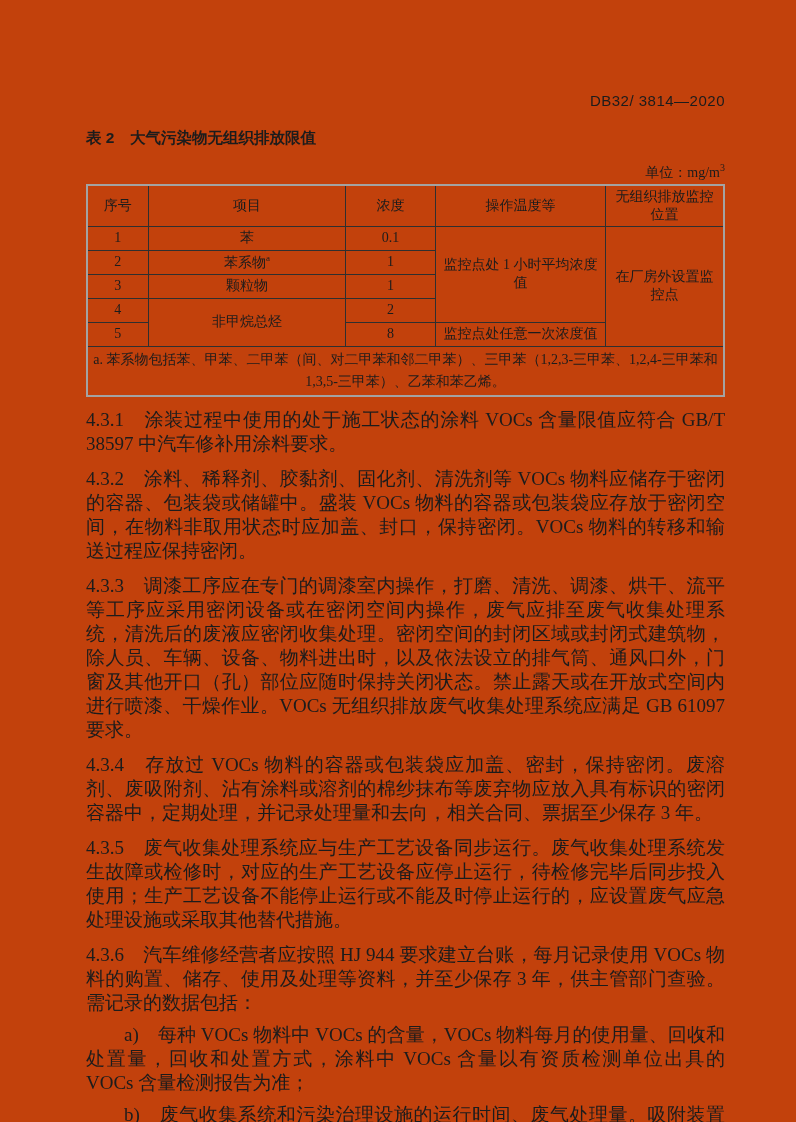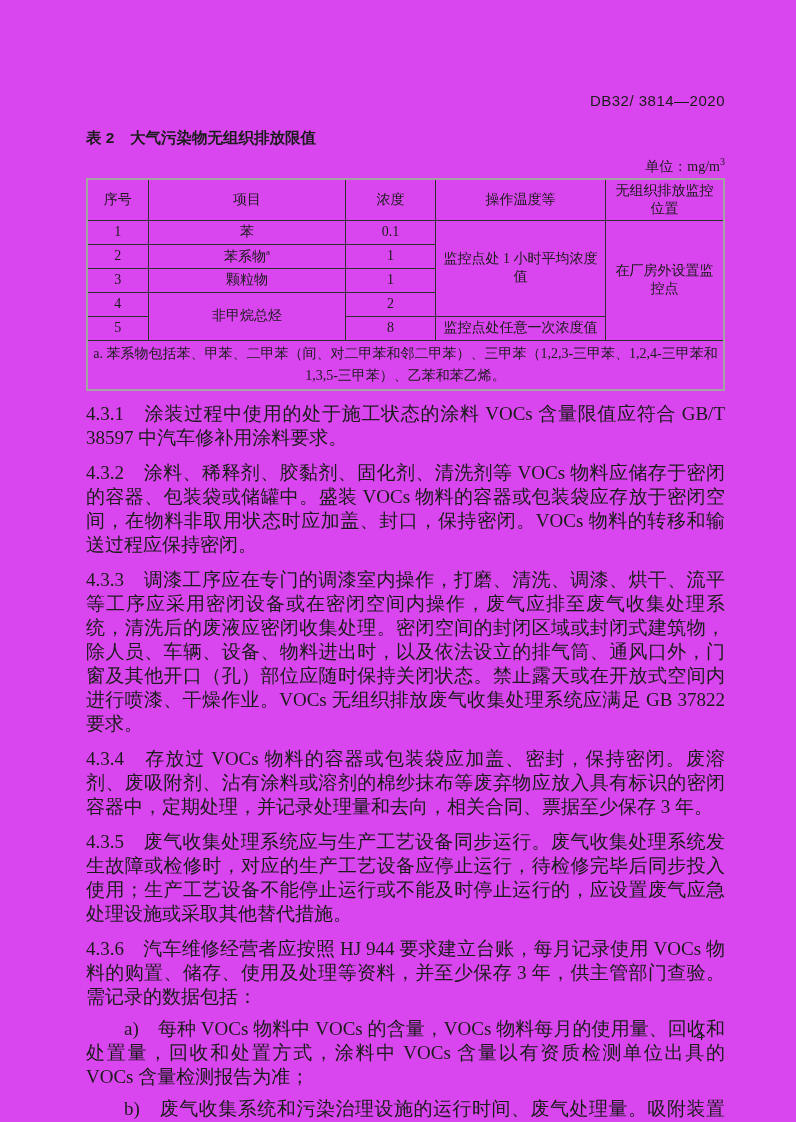--- a/index.html
+++ b/index.html
@@ -2,21 +2,21 @@
 <html><head>
 <meta charset="utf-8">
 <style>
   * { margin: 0; padding: 0; box-sizing: border-box; }
   html, body { background: #9e9e9e; }
   .page {
     position: relative;
     width: 796px;
     height: 1122px;
     margin: 0 auto;
-    background: #d946ef;
+    background: #c2410c;
     font-family: "Liberation Serif", "DejaVu Serif", serif;
     color: #1c1c1c;
     overflow: hidden;
   }
   .content {
     position: absolute;
     left: 86px;
     top: 92px;
     width: 639px;
   }
@@ -28,21 +28,21 @@
     font-family: "Liberation Sans", "DejaVu Sans", sans-serif;
   }
   .table-caption {
     margin-top: 18px;
     text-align: left;
     font-size: 15.5px;
     font-weight: bold;
     font-family: "Liberation Sans", "DejaVu Sans", sans-serif;
   }
   .unit-line {
-    margin-top: 4px;
+    margin-top: 10px;
     text-align: right;
     font-size: 14px;
     line-height: 17px;
   }
   .unit-line sup { font-size: 10px; }
   table.limits {
     margin-top: 3px;
     width: 100%;
     border-collapse: collapse;
     border: 2px solid #a3a3a3;
@@ -144,21 +144,21 @@
         </tr>
         <tr>
           <td colspan="5" class="footnote-cell">a. 苯系物包括苯、甲苯、二甲苯（间、对二甲苯和邻二甲苯）、三甲苯（1,2,3-三甲苯、1,2,4-三甲苯和 1,3,5-三甲苯）、乙苯和苯乙烯。</td>
         </tr>
       </tbody>
     </table>
 
 
     <p class="para">4.3.1　涂装过程中使用的处于施工状态的涂料 VOCs 含量限值应符合 GB/T 38597 中汽车修补用涂料要求。</p>
     <p class="para">4.3.2　涂料、稀释剂、胶黏剂、固化剂、清洗剂等 VOCs 物料应储存于密闭的容器、包装袋或储罐中。盛装 VOCs 物料的容器或包装袋应存放于密闭空间，在物料非取用状态时应加盖、封口，保持密闭。VOCs 物料的转移和输送过程应保持密闭。</p>
-    <p class="para">4.3.3　调漆工序应在专门的调漆室内操作，打磨、清洗、调漆、烘干、流平等工序应采用密闭设备或在密闭空间内操作，废气应排至废气收集处理系统，清洗后的废液应密闭收集处理。密闭空间的封闭区域或封闭式建筑物，除人员、车辆、设备、物料进出时，以及依法设立的排气筒、通风口外，门窗及其他开口（孔）部位应随时保持关闭状态。禁止露天或在开放式空间内进行喷漆、干燥作业。VOCs 无组织排放废气收集处理系统应满足 GB 37822 要求。</p>
+    <p class="para">4.3.3　调漆工序应在专门的调漆室内操作，打磨、清洗、调漆、烘干、流平等工序应采用密闭设备或在密闭空间内操作，废气应排至废气收集处理系统，清洗后的废液应密闭收集处理。密闭空间的封闭区域或封闭式建筑物，除人员、车辆、设备、物料进出时，以及依法设立的排气筒、通风口外，门窗及其他开口（孔）部位应随时保持关闭状态。禁止露天或在开放式空间内进行喷漆、干燥作业。VOCs 无组织排放废气收集处理系统应满足 GB 61097 要求。</p>
     <p class="para">4.3.4　存放过 VOCs 物料的容器或包装袋应加盖、密封，保持密闭。废溶剂、废吸附剂、沾有涂料或溶剂的棉纱抹布等废弃物应放入具有标识的密闭容器中，定期处理，并记录处理量和去向，相关合同、票据至少保存 3 年。</p>
     <p class="para">4.3.5　废气收集处理系统应与生产工艺设备同步运行。废气收集处理系统发生故障或检修时，对应的生产工艺设备应停止运行，待检修完毕后同步投入使用；生产工艺设备不能停止运行或不能及时停止运行的，应设置废气应急处理设施或采取其他替代措施。</p>
     <p class="para">4.3.6　汽车维修经营者应按照 HJ 944 要求建立台账，每月记录使用 VOCs 物料的购置、储存、使用及处理等资料，并至少保存 3 年，供主管部门查验。需记录的数据包括：</p>
     <p class="para sub-item">a)　每种 VOCs 物料中 VOCs 的含量，VOCs 物料每月的使用量、回收和处置量，回收和处置方式，涂料中 VOCs 含量以有资质检测单位出具的 VOCs 含量检测报告为准；</p>
     <p class="para sub-item">b)　废气收集系统和污染治理设施的运行时间、废气处理量。吸附装置应记录吸附剂种类、更换/再生周期与更换量、操作温度等；热力燃烧装置应记录燃烧温度、烟气停留时间等；催化氧化装置应记录催化剂种类、催化剂更换日期、操作温度等；其他污染控制设备，应记录维护事项，并每日记录主要操作参数；</p>
     <p class="para sub-item">c)　过滤材料的更换和处置记录。</p>
 
   </div>
 
   <div class="page-number">4</div>

